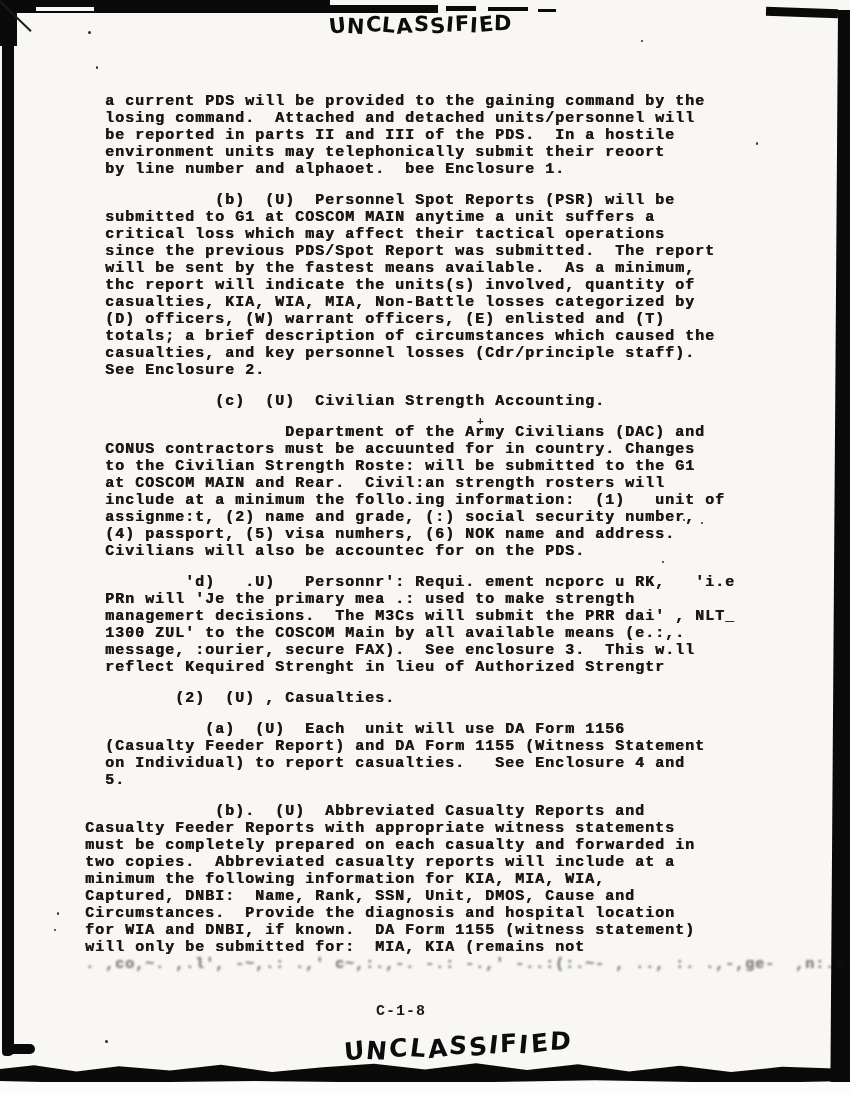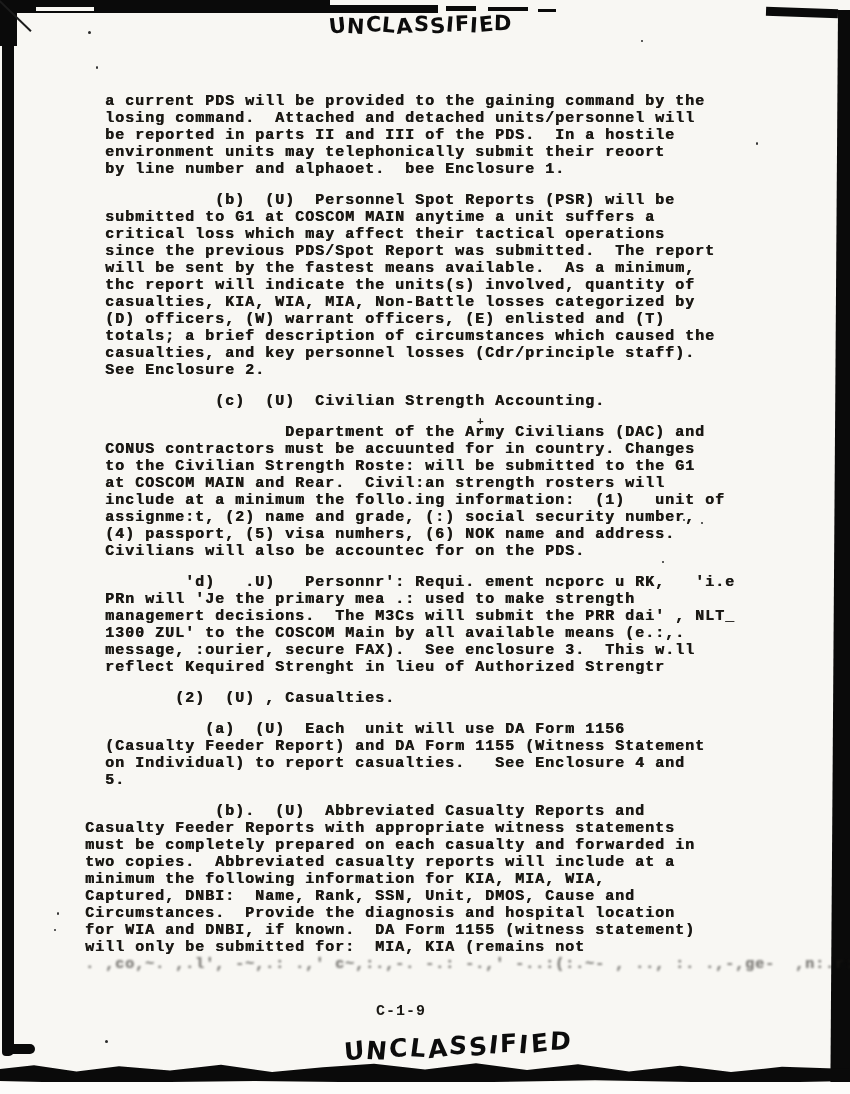--- a/index.html
+++ b/index.html
@@ -123,16 +123,16 @@
   <div class="speck" style="left:96px;top:66px;width:2px;height:3px;"></div>
   <div class="speck" style="left:641px;top:40px;width:2px;height:2px;"></div>
   <div class="speck" style="left:756px;top:142px;width:2px;height:3px;"></div>
   <div class="speck" style="left:683px;top:519px;width:2px;height:2px;"></div>
   <div class="speck" style="left:701px;top:522px;width:2px;height:2px;"></div>
   <div class="speck" style="left:662px;top:561px;width:2px;height:2px;"></div>
   <div class="speck" style="left:57px;top:912px;width:2px;height:3px;"></div>
   <div class="speck" style="left:54px;top:929px;width:2px;height:2px;"></div>
   <div class="speck" style="left:105px;top:1040px;width:3px;height:3px;"></div>
 
-  <div class="pagenum">C-1-9</div>
+  <div class="pagenum">C-1-8</div>
   <div class="stamp stamp-bottom"><span style="transform:rotate(-6deg) translateY(0px)">U</span><span style="transform:rotate(4deg) translateY(1px)">N</span><span style="transform:rotate(-3deg) translateY(-1px)">C</span><span style="transform:rotate(6deg) translateY(0px)">L</span><span style="transform:rotate(-5deg) translateY(1px)">A</span><span style="transform:rotate(3deg) translateY(-1px)">S</span><span style="transform:rotate(-6deg) translateY(1px)">S</span><span style="transform:rotate(5deg) translateY(0px)">I</span><span style="transform:rotate(-2deg) translateY(-1px)">F</span><span style="transform:rotate(4deg) translateY(1px)">I</span><span style="transform:rotate(-5deg) translateY(0px)">E</span><span style="transform:rotate(2deg) translateY(-1px)">D</span></div>
 
 </div>
 
 </body></html>

